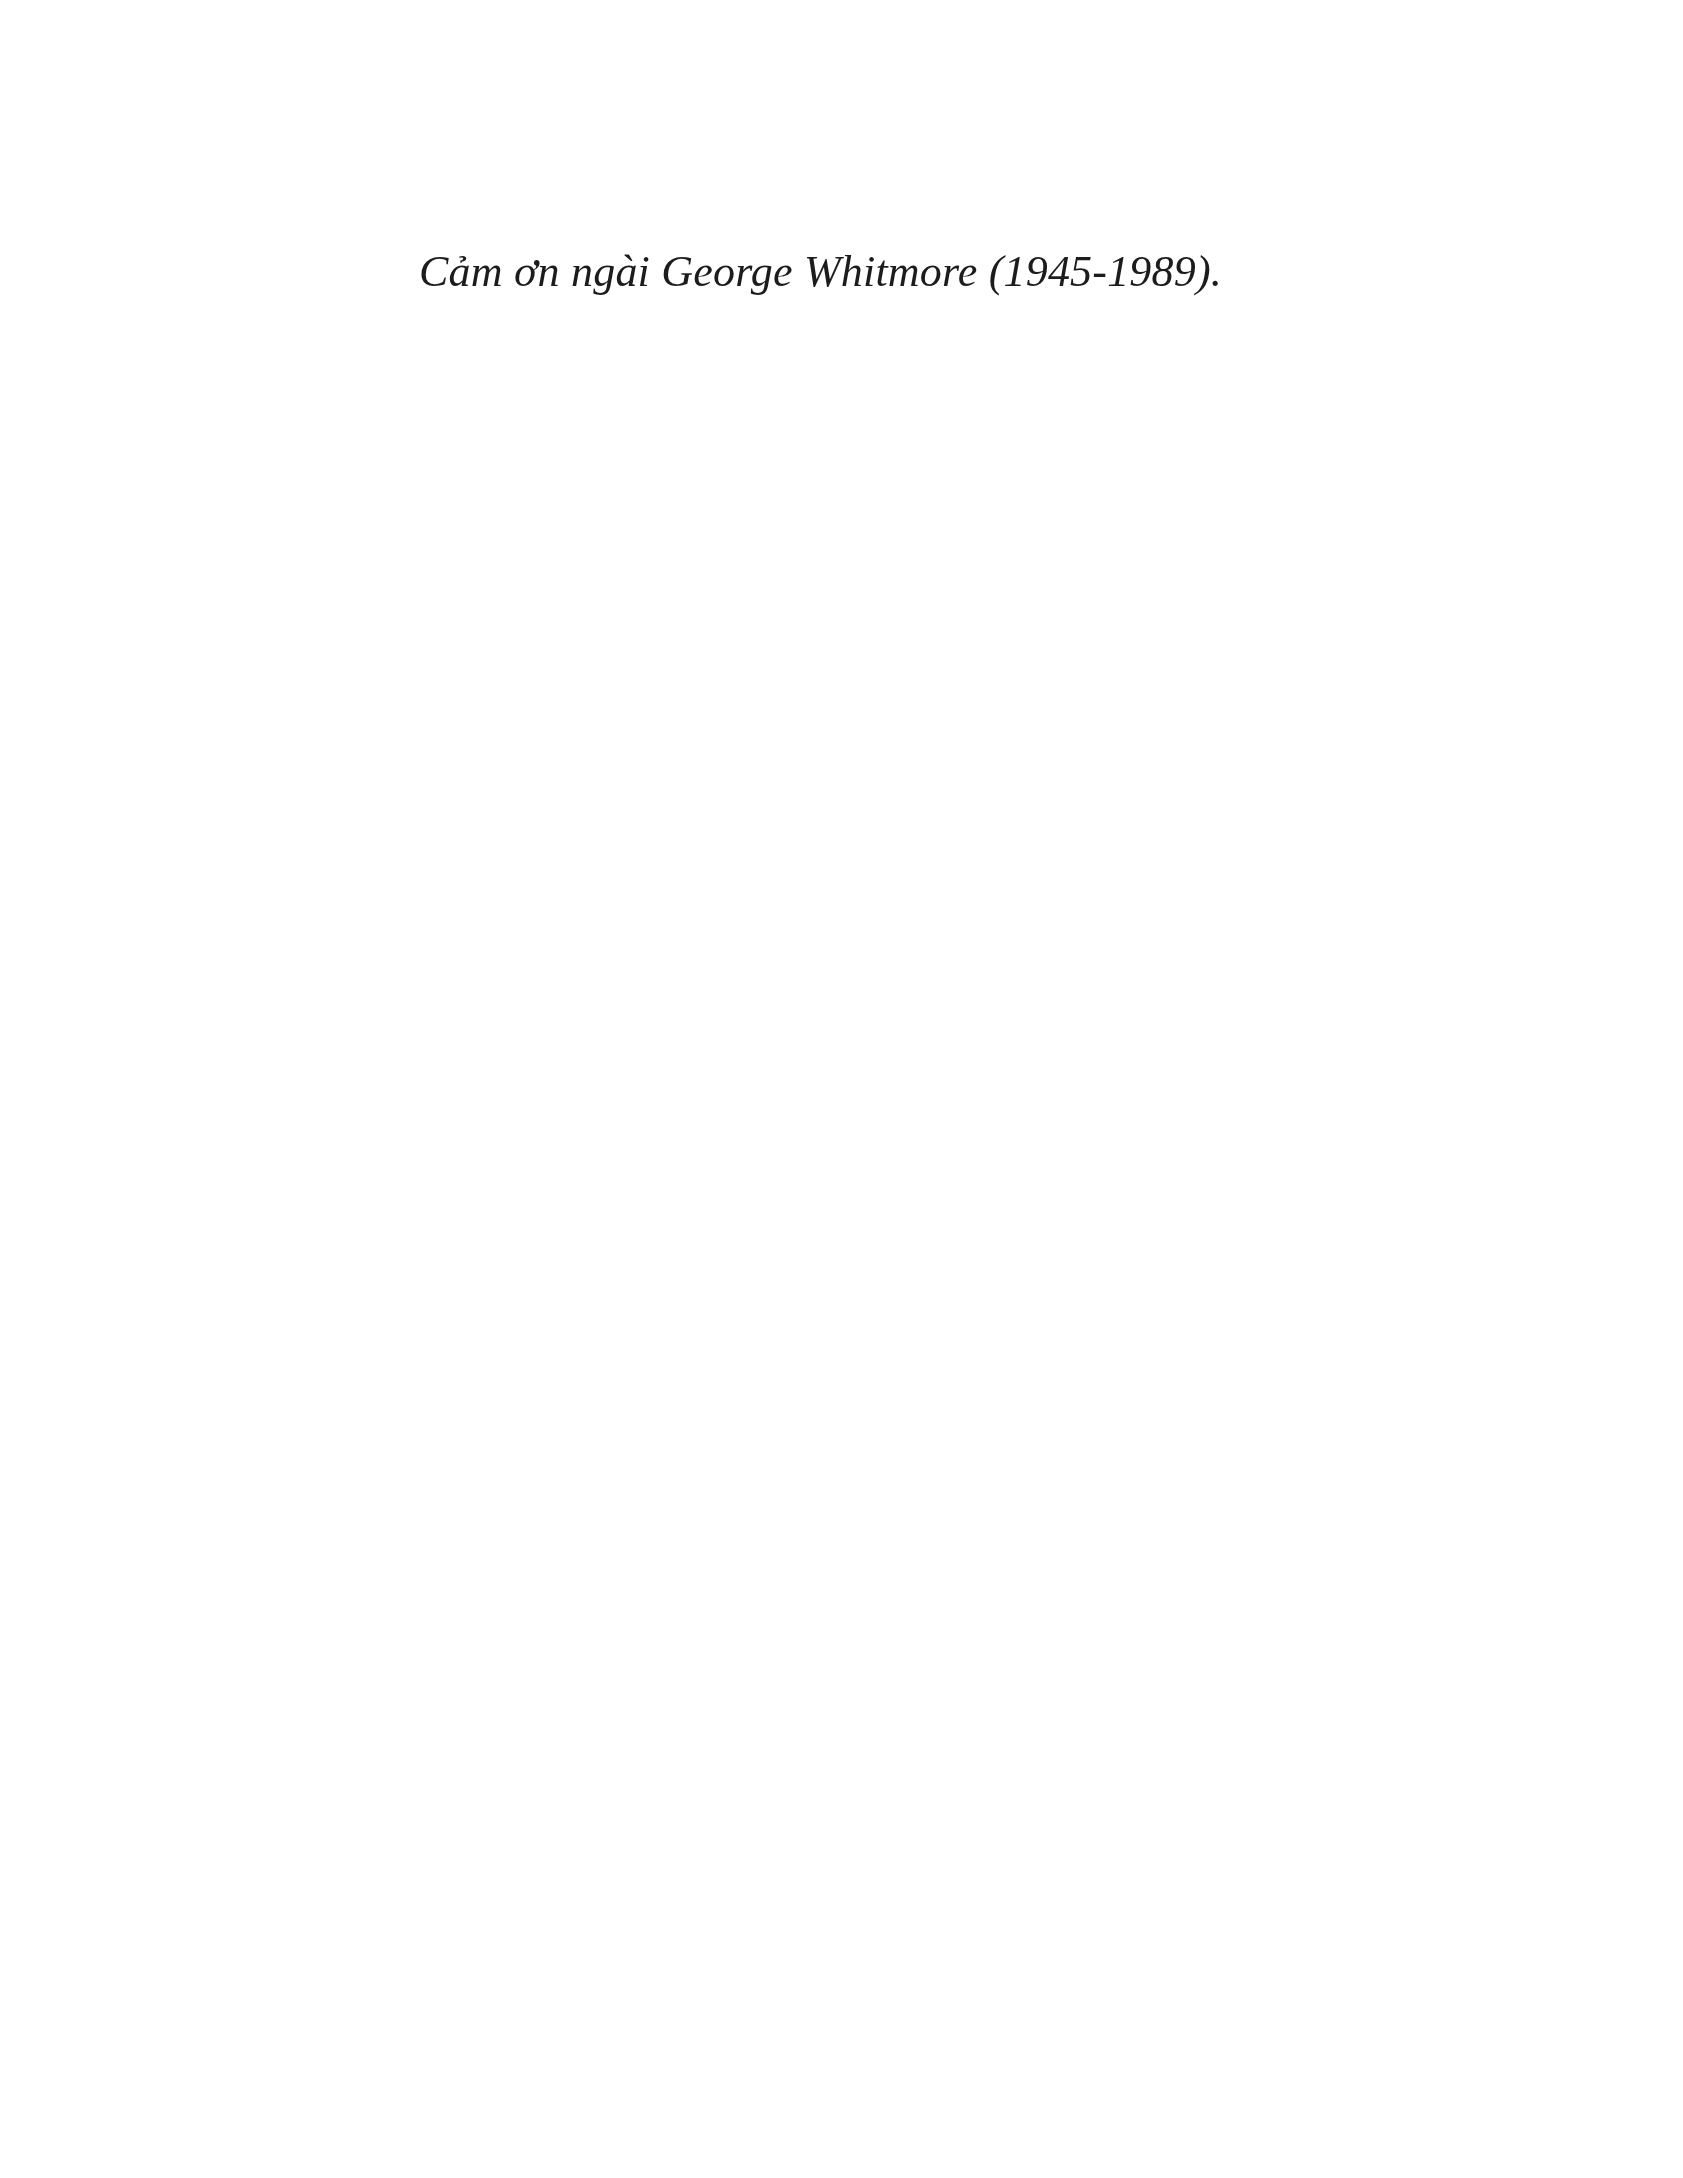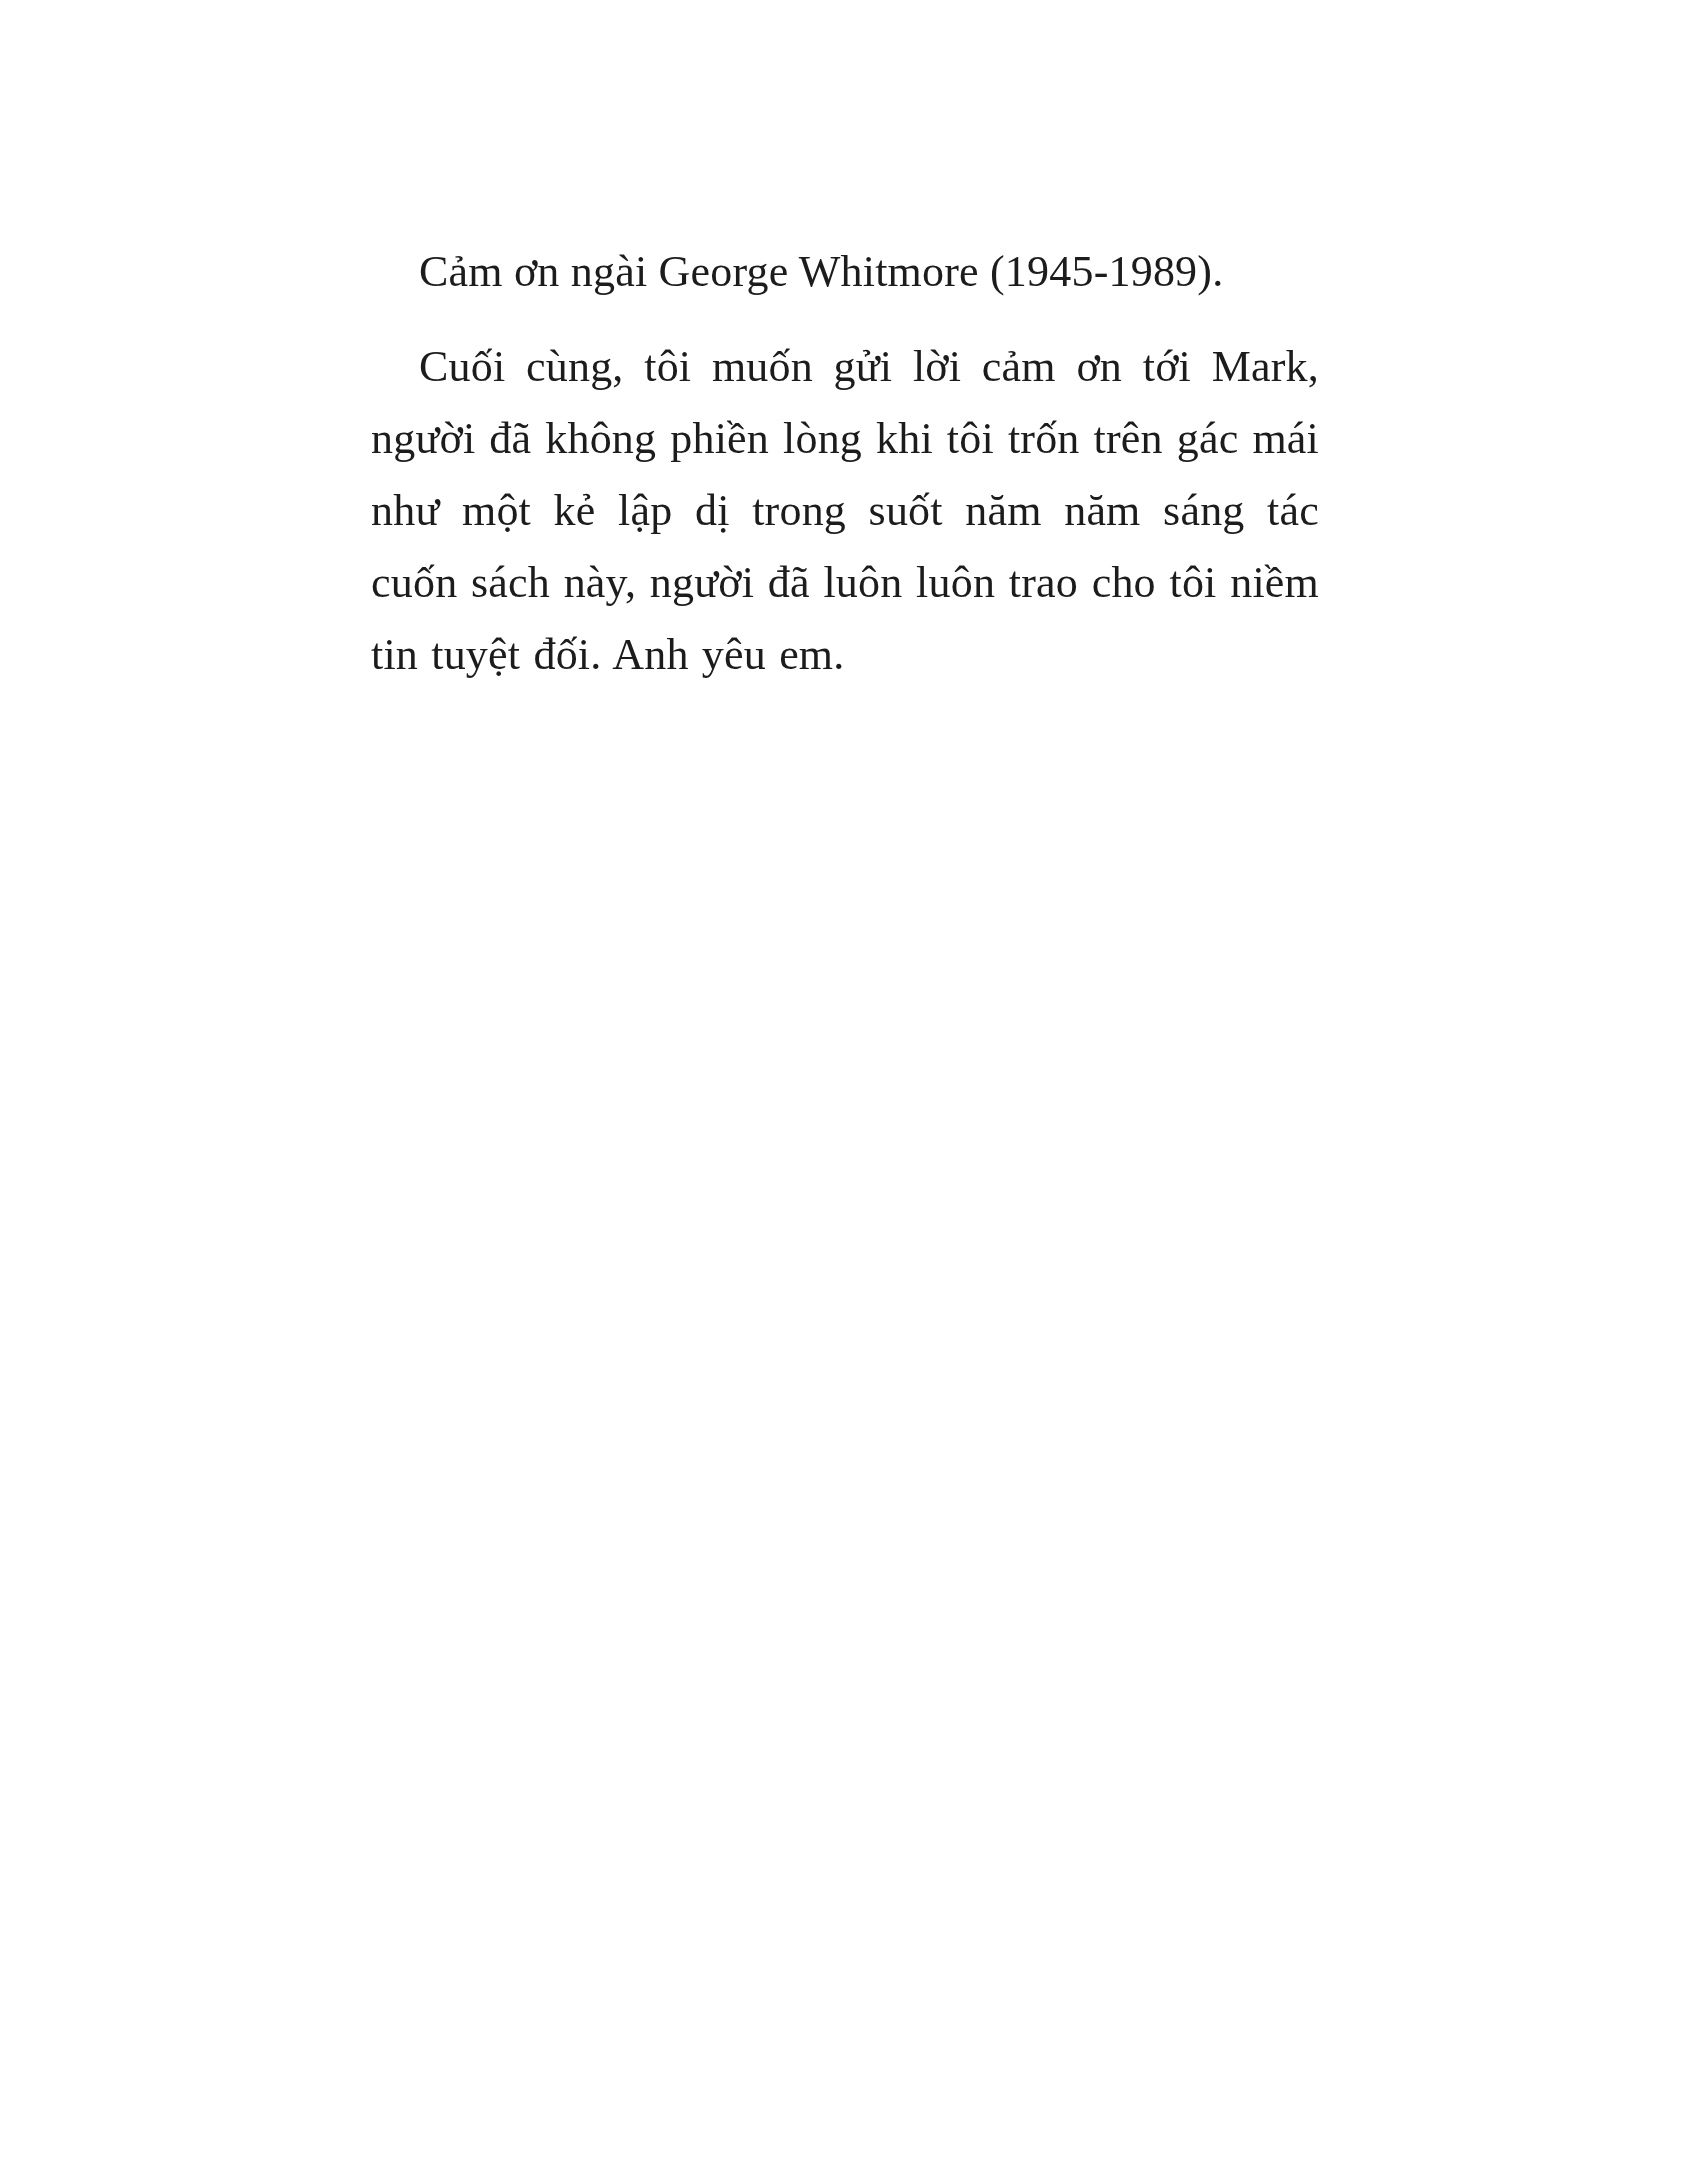--- a/index.html
+++ b/index.html
@@ -24,35 +24,35 @@
   }
   .text-block {
     position: absolute;
     left: 371px;
     top: 236px;
     width: 948px;
     color: #1c1c1c;
     font-size: 44px;
     line-height: 72px;
     letter-spacing: 0.2px;
+    font-style: italic;
   }
   .para {
     margin: 0 0 23px 0;
     text-indent: 48px;
   }
   .para-first {
     text-align: left;
   }
   .para-justified {
     text-align: justify;
     word-spacing: 2px;
   }
 </style>
 </head>
 <body>
 
 <div class="page">
   <div class="text-block">
     <p class="para para-first">Cảm ơn ngài George Whitmore (1945-1989).</p>
-    <p class="para para-justified">Cuối cùng, tôi muốn gửi lời cảm ơn tới Mark, người đã không phiền lòng khi tôi trốn trên gác mái như một kẻ lập dị trong suốt năm năm sáng tác cuốn sách này, người đã luôn luôn trao cho tôi niềm tin tuyệt đối. Anh yêu em.</p>
   </div>
 </div>
 
 
 </body></html>

